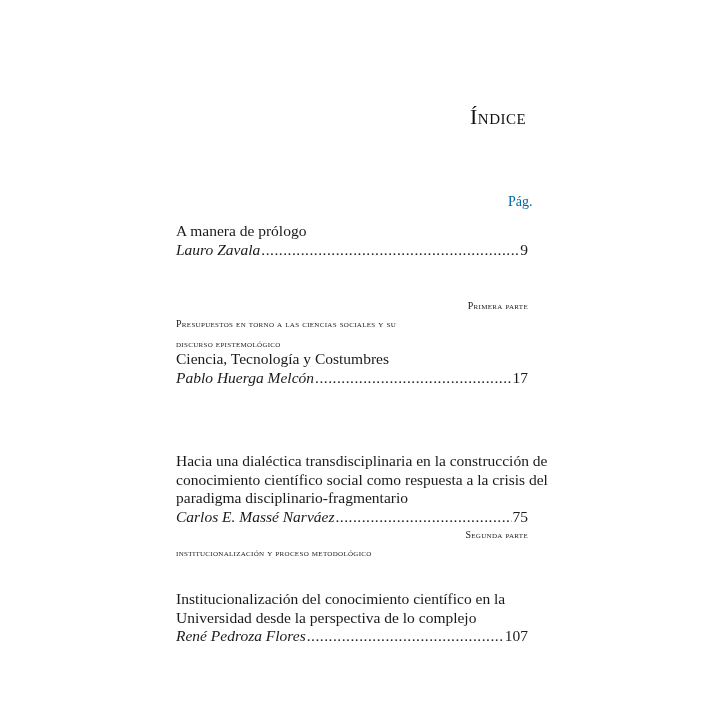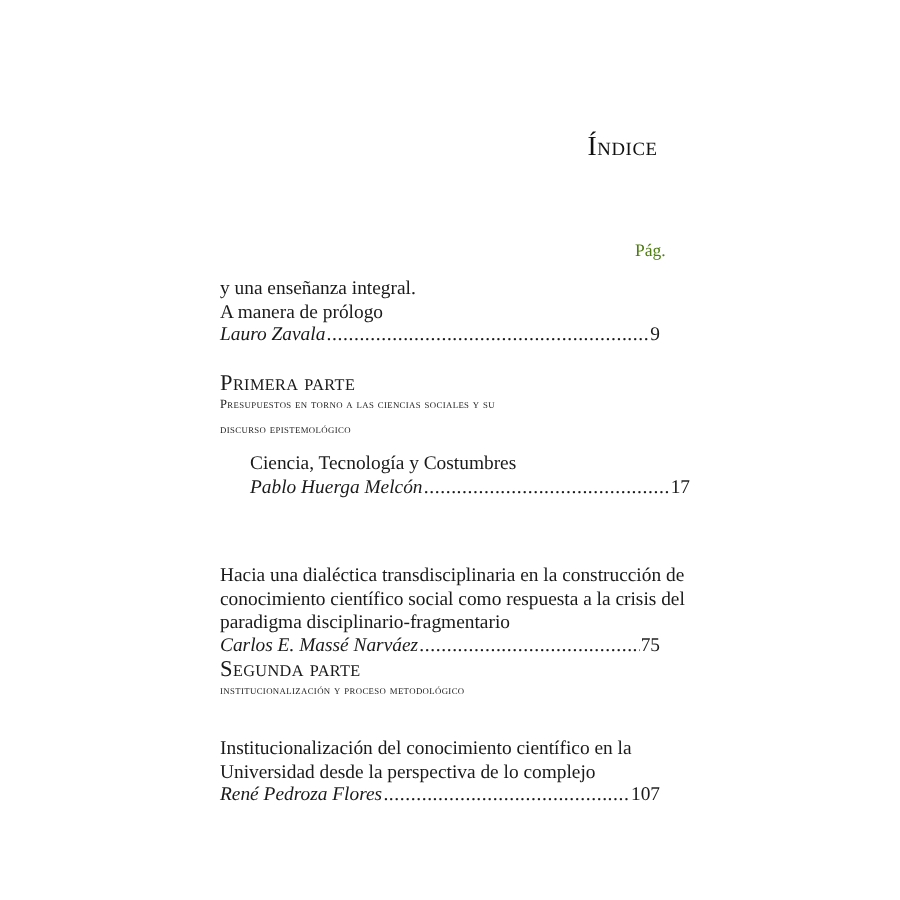--- a/index.html
+++ b/index.html
@@ -28,21 +28,21 @@
       font-size: 22px;
       letter-spacing: 0.5px;
       font-variant: small-caps;
       color: #111;
     }
     .pag {
       position: absolute;
       left: 508px;
       top: 194px;
       font-size: 14px;
-      color: #4d7c0f;
+      color: #0369a1;
     }
     .toc {
       position: absolute;
       left: 176px;
       width: 352px;
       font-size: 15.5px;
       line-height: 18.5px;
     }
     .line {
       display: block;
@@ -64,56 +64,56 @@
       margin: 0 1px;
     }
     .dots::after {
       content: "........................................................................................................................................................................................";
     }
     .pagenum {
       text-align: right;
     }
     .part-label {
       font-variant: small-caps;
-      font-size: 18px;
+      font-size: 10px;
       line-height: 16px;
       letter-spacing: 0.3px;
+      text-align: right;
     }
     .part-title {
       font-variant: small-caps;
       font-size: 10px;
       line-height: 20px;
       letter-spacing: 0.3px;
     }
   </style>
 </head>
 <body>
 
 <div class="page">
 
   <div class="title">Índice</div>
   <div class="pag">Pág.</div>
 
   <div class="toc" style="top:222px;">
-    <span class="line">y una enseñanza integral.</span>
     <span class="line">A manera de prólogo</span>
     <div class="author-line">
       <span class="author">Lauro Zavala</span>
       <span class="dots"></span>
       <span class="pagenum">9</span>
     </div>
   </div>
 
   <div class="toc" style="top:298px;">
     <span class="line part-label">Primera parte</span>
     <span class="line part-title">Presupuestos en torno a las ciencias sociales y su</span>
     <span class="line part-title">discurso epistemológico</span>
   </div>
 
-  <div class="toc" style="top:362px;margin-left:24px;">
+  <div class="toc" style="top:350px;">
     <span class="line">Ciencia, Tecnología y Costumbres</span>
     <div class="author-line">
       <span class="author">Pablo Huerga Melcón</span>
       <span class="dots"></span>
       <span class="pagenum">17</span>
     </div>
   </div>
 
 
   <div class="toc" style="top:452px;">

